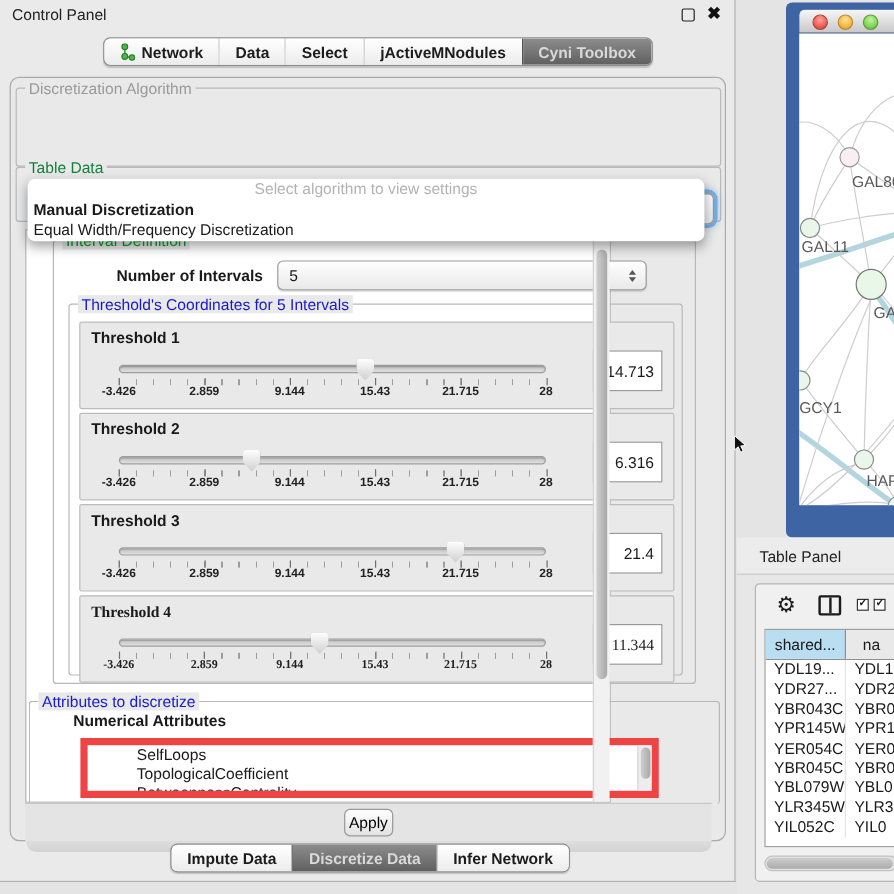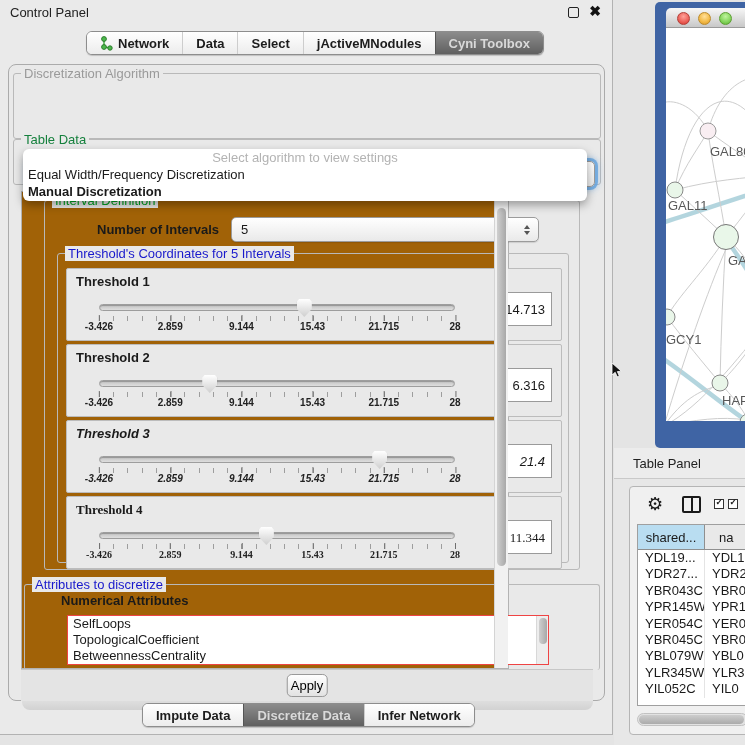--- a/index.html
+++ b/index.html
@@ -54,21 +54,21 @@
   
   #alg-combo-focus { left:20px; top:96px; width:566px; height:26px; z-index:1;
     box-shadow:0 0 0 3px rgba(106,166,222,.85), 0 0 6px 3px rgba(106,166,222,.55); }
   #alg-popup { left:14px; top:84px; width:564px; height:52px; z-index:10; background:#fff;
     border-radius:6px; box-shadow:0 4px 10px rgba(0,0,0,.35); overflow:hidden; }
   #alg-popup .hint { text-align:center; color:#b3b3b3; font-size:13px; line-height:17px; }
   #alg-popup .opt  { font-size:13px; line-height:17px; padding-left:5px; cursor:pointer; }
   #alg-popup .opt.bold { font-weight:bold; }
 
   
-  #scrollpane { left:12px; top:126px; width:488px; height:478px; border:1px solid #b3b3b3; background:#a16207; }
+  #scrollpane { left:12px; top:126px; width:488px; height:478px; border:1px solid #b3b3b3; background:#ffffff; }
   .vscroll { position:absolute; right:0; top:0; bottom:0; width:14px; background:#f1f1f1; border-left:1px solid #d4d4d4; }
   .vscroll .thumb-v { position:absolute; left:2px; width:9px; border-radius:5px;
     background:linear-gradient(to right,#cfcfcf,#a8a8a8); }
 
   
   .thr-card { position:absolute; left:8px; width:496px; height:73px; border:1px solid #bcbcbc; background:#e9e9e9; border-radius:2px; }
   .thr-label { position:absolute; left:9px; top:5px; font-size:13px; font-weight:bold; }
   .track { position:absolute; left:32px; top:35px; width:356px; height:7px; border-radius:4px;
     background:linear-gradient(#c2c2c2,#dedede); border:1px solid #9d9d9d;
     box-shadow:inset 0 1px 1px rgba(0,0,0,.25); }
@@ -79,21 +79,21 @@
   .tick-marks { position:absolute; left:32px; top:47px; width:356px; height:5px;
     background-image:repeating-linear-gradient(to right,#9d9d9d 0 1px,transparent 1px 14.24px); }
   .tick-labels { position:absolute; left:32px; top:52px; width:356px; height:13px; }
   .tick-label { position:absolute; transform:translateX(-50%); font-size:10px; font-weight:bold; color:#222; white-space:nowrap; }
   .tick-label::before { content:''; position:absolute; left:50%; top:-6px; width:1px; height:6px; background:#6f6f6f; }
   .value-box { position:absolute; right:9px; top:23px; width:58px; height:34px; background:#fff;
     border:1px solid #9a9a9a; font-size:13px; text-align:right; padding:9px 6px 0 0; }
 
   
   #attr-list { position:absolute; left:42px; top:30px; width:482px; height:50px; background:#fff;
-    border:1px solid #ef4444; overflow:hidden; font-size:13px; }
+    border:6px solid #ef4444; overflow:hidden; font-size:13px;padding-left:36px; }
   #attr-list .li { line-height:16px; padding-left:5px; cursor:pointer; }
   #attr-scroll { position:absolute; right:0; top:0; bottom:0; width:12px; background:#ededed; border-left:1px solid #d8d8d8; }
   #attr-scroll .thumb-v { left:2px; width:8px; }
 
   
   #apply-strip { left:12px; top:604px; width:572px; height:32px; background:#e4e4e4;
     border-top:1px solid #c7c7c7; }
   #apply-btn { position:absolute; left:50%; top:4px; transform:translateX(-50%);
     background:linear-gradient(#ffffff,#e2e2e2); border:1px solid #999; border-radius:5px;
     font-size:13px; padding:3px 3px; cursor:pointer; }
@@ -187,22 +187,22 @@
 
     <div id="alg-combo-focus" class="combo">
       <span class="stepper">
           <span class="up"></span>
           <span class="down"></span>
         </span>
     </div>
 
     <div id="alg-popup" class="abs">
       <div class="hint">Select algorithm to view settings</div>
+      <div class="opt bold">Manual Discretization</div>
       <div class="opt">Equal Width/Frequency Discretization</div>
-      <div class="opt bold">Manual Discretization</div>
     </div>
 
     <div class="group" style="left:4px; top:74px; width:588px; height:46px;">
       <span class="group-title gt-dark">Table Data</span>
       <div class="combo" style="left:12px; top:15px; width:560px; height:24px;">
         <span>galFiltered.sif default node</span>
         <span class="stepper">
             <span class="up"></span>
             <span class="down"></span>
           </span>
@@ -253,21 +253,21 @@
                 <span class="tick-label" style="left: 0%;">-3.426</span>
                 <span class="tick-label" style="left: 20%;">2.859</span>
                 <span class="tick-label" style="left: 40%;">9.144</span>
                 <span class="tick-label" style="left: 60%;">15.43</span>
                 <span class="tick-label" style="left: 80%;">21.715</span>
                 <span class="tick-label" style="left: 100%;">28</span>
               </div>
             <div class="value-box">6.316</div>
           </div>
 
-          <div class="thr-card" style="top:166px;font-style:italic;">
+          <div class="thr-card" style="top:166px;">
             <span class="thr-label">Threshold 3</span>
             <div class="track">
                 <div class="thumb" style="left: 79%;"></div>
               </div>
             <div class="tick-marks"></div>
             <div class="tick-labels">
                 <span class="tick-label" style="left: 0%;">-3.426</span>
                 <span class="tick-label" style="left: 20%;">2.859</span>
                 <span class="tick-label" style="left: 40%;">9.144</span>
                 <span class="tick-label" style="left: 60%;">15.43</span>

